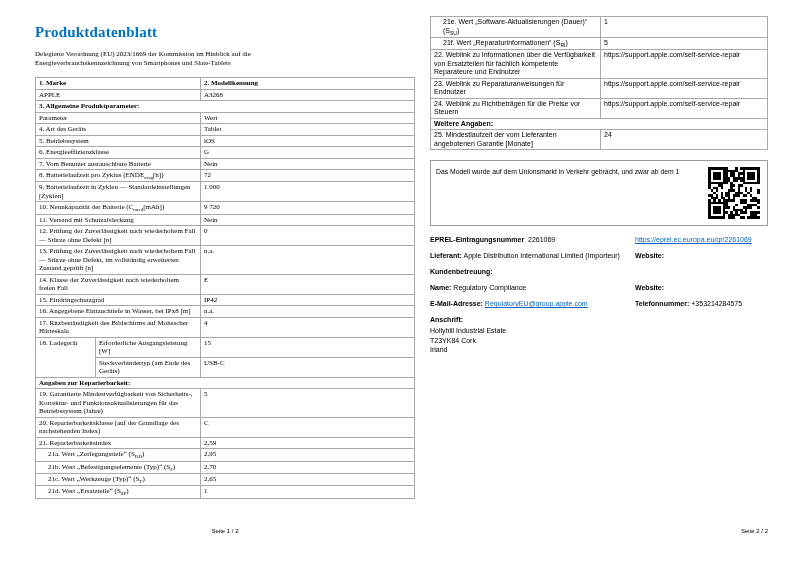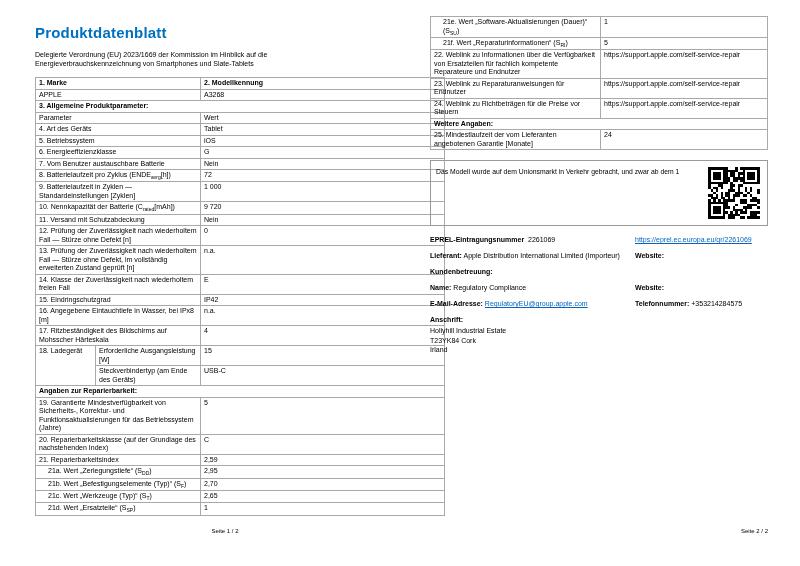--- a/index.html
+++ b/index.html
@@ -1,19 +1,19 @@
 <!DOCTYPE html>
 <html><head>
 <meta charset="utf-8">
 <style>
   *{box-sizing:border-box;margin:0;padding:0;}
   html,body{width:800px;height:566px;background:#ffffff;overflow:hidden;}
   body{font-family:"Liberation Sans","DejaVu Sans",sans-serif;color:#000;position:relative;}
   .page{position:absolute;}
-  #pageL{left:35px;top:24px;width:410px;}
+  #pageL{left:35px;top:24px;width:380px;font-family:Liberation Serif, serif;}
   #pageR{left:430px;top:16px;width:338px;}
   h1.title{font-size:15px;font-weight:bold;color:#0070C0;margin:0 0 9px 0;letter-spacing:.2px;}
   .subtitle{font-size:7px;line-height:9px;max-width:300px;margin-bottom:9px;}
   table.ptable{border-collapse:collapse;width:100%;font-size:7px;table-layout:fixed;}
   .ptable td{border:1px solid #a9a9a9;padding:1px 3px;vertical-align:top;line-height:8.5px;overflow-wrap:break-word;}
   .ptable td.b{font-weight:bold;}
   .ptable td.indent{padding-left:12px;}
   .ptable sub{font-size:5px;line-height:1;}
   .footer{position:absolute;font-size:6px;color:#000;}
   #f1{left:35px;top:528px;width:380px;text-align:center;}

